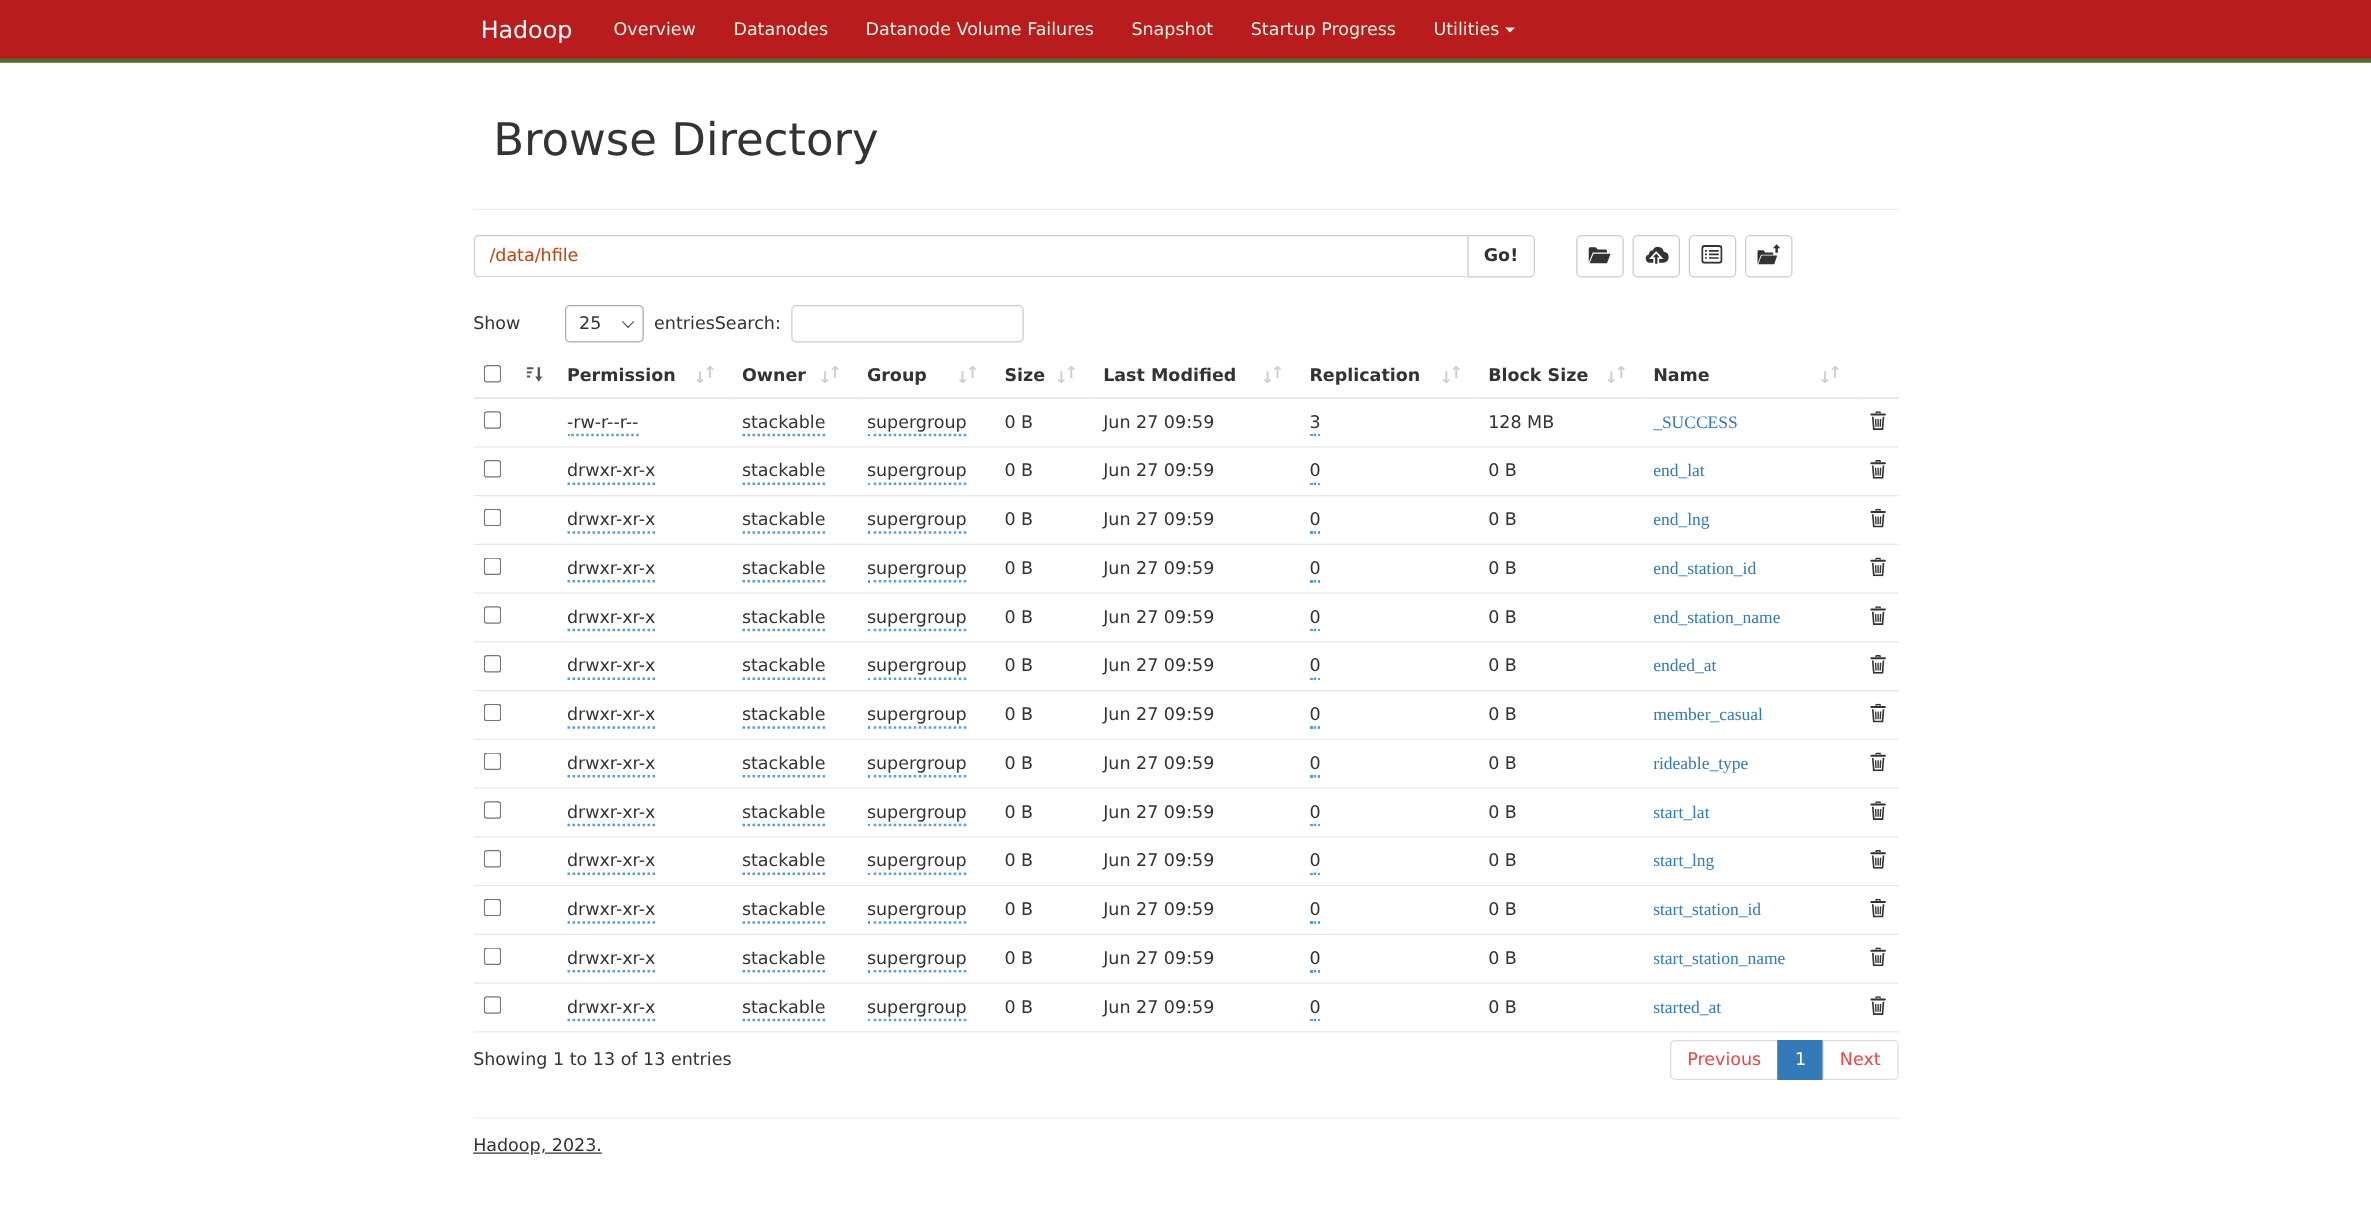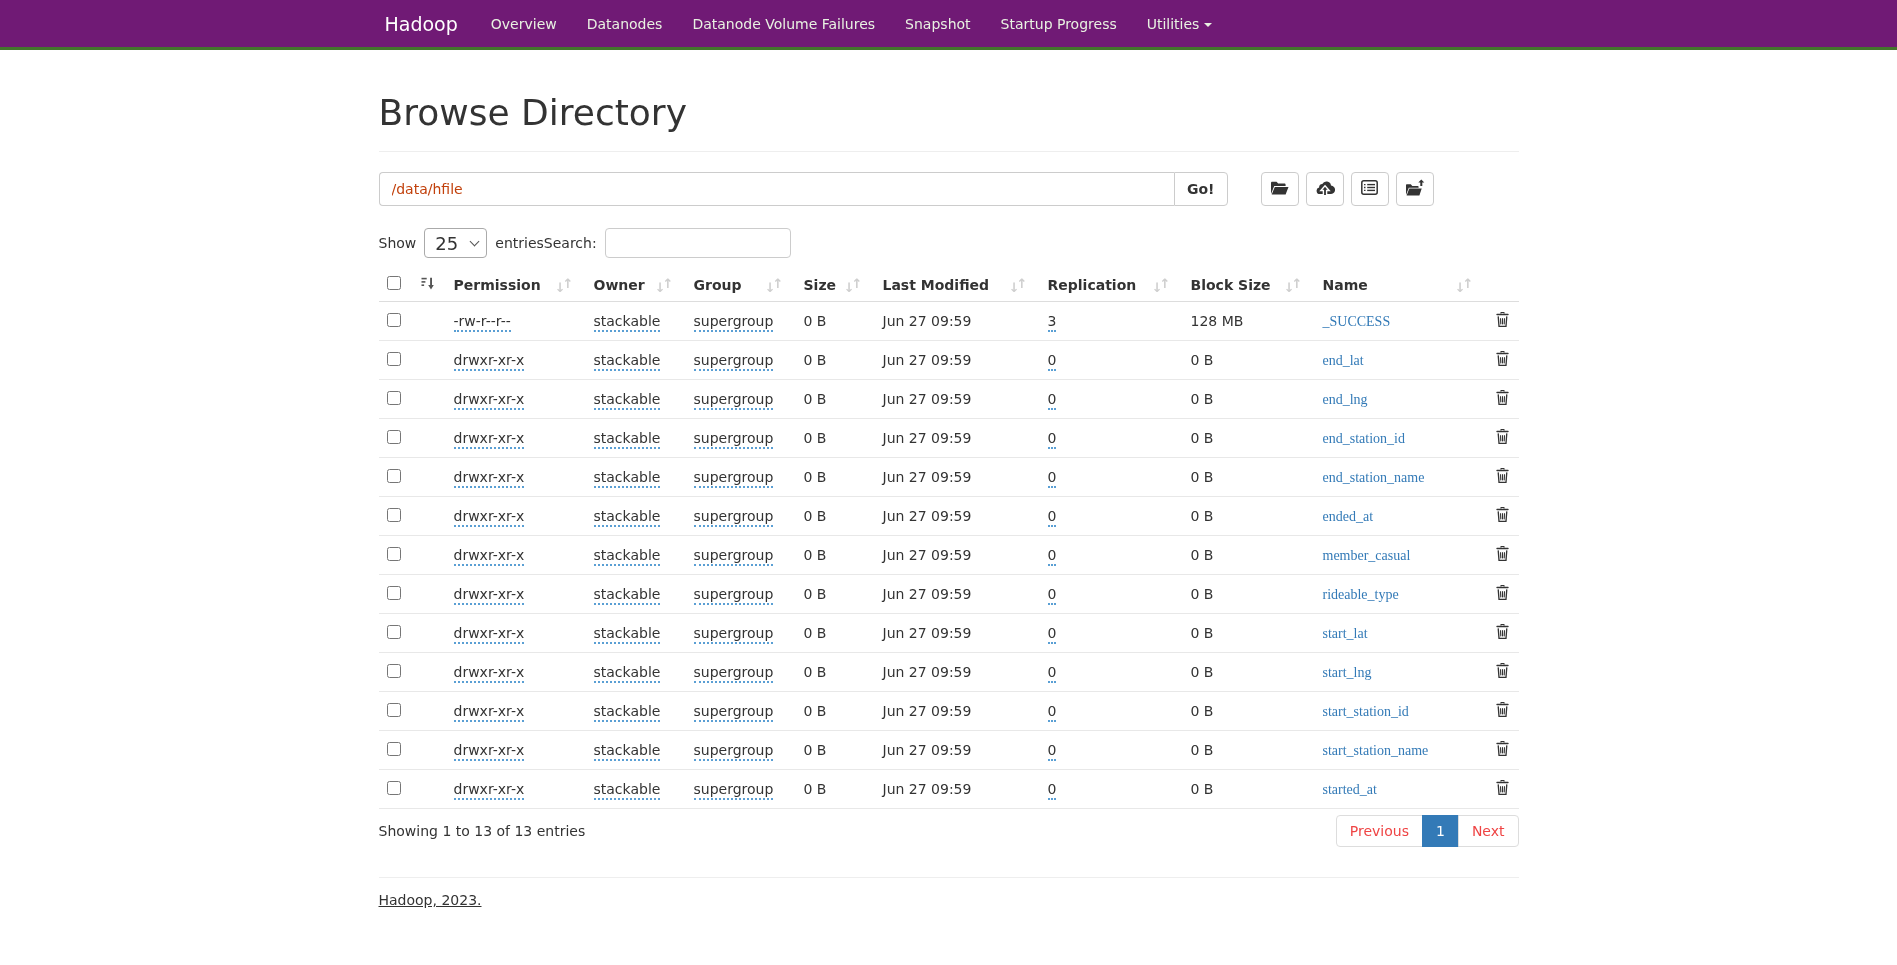--- a/index.html
+++ b/index.html
@@ -3,48 +3,48 @@
 <meta charset="utf-8">
 <style>
   * { box-sizing: border-box; }
   html,body { margin:0; padding:0; }
   body {
     font-family: "DejaVu Sans", "Liberation Sans", sans-serif;
     font-size: 14px; color:#333; background:#fff;
     min-height: 965px; width: 1897px;
   }
   
-  .navbar { background:#701a75; border-bottom:3px solid #43752c; height:50px; }
+  .navbar { background:#b91c1c; border-bottom:3px solid #43752c; height:50px; }
   .navbar .container { height:47px; display:flex; align-items:center; }
   .container { width:1170px; margin:0 auto; padding:0 15px; }
   .brand { color:#fff; font-size:19px; margin:0 18px 0 6px; text-decoration:none; cursor:pointer; }
   .nav { display:flex; list-style:none; margin:0; padding:0; }
   .nav a { color:#e9f2e2; text-decoration:none; font-size:14px; padding:15px 15px; display:block; cursor:pointer; }
   .caret-down { display:inline-block; width:0; height:0; border-top:4px solid #e9f2e2;
     border-left:4px solid transparent; border-right:4px solid transparent; margin-left:5px; vertical-align:middle; }
   
   .page-header { margin-top:42px; padding-bottom:18px; border-bottom:1px solid #eee; }
-  .page-header h1 { font-size:36px; font-weight:400; margin:0; color:#333; }
+  .page-header h1 { font-size:36px; font-weight:400; margin:16px; color:#333; }
   
   .path-row { display:flex; margin-top:20px; align-items:flex-start; }
   .input-group { display:flex; width:849px; }
   .path-input { flex:1; height:34px; border:1px solid #ccc; border-right:0; border-radius:4px 0 0 4px;
     padding:6px 12px; font-size:14px; color:#c2410c; font-family:inherit; outline:none; }
   .go-btn { height:34px; border:1px solid #ccc; border-radius:0 4px 4px 0; background:#fff;
     padding:6px 12px; font-size:14px; font-weight:bold; color:#333; cursor:pointer; font-family:inherit; }
   .toolbar { display:flex; margin-left:33px; }
   .icon-btn { width:38px; height:34px; border:1px solid #ccc; border-radius:4px; background:#fff;
     margin-left:7px; display:flex; align-items:center; justify-content:center; cursor:pointer; padding:0; }
   .icon-btn:first-child { margin-left:0; }
   
   .controls { display:flex; justify-content:flex-start; align-items:center; margin-top:22px; }
   .show-entries { display:flex; align-items:center; }
   .select-wrap { position:relative; margin:0 8px; }
   .page-size { appearance:none; -webkit-appearance:none; width:63px; height:30px; border:1px solid #aaa;
-    border-radius:4px; padding:4px 22px 4px 10px; font-size:18px; color:#333; background:#fff; font-family:inherit; cursor:pointer; }
+    border-radius:4px; padding:4px 22px 4px 10px; font-size:14px; color:#333; background:#fff; font-family:inherit; cursor:pointer;margin-left:28px; }
   .chev { position:absolute; right:9px; top:10px; width:7px; height:7px; border-right:1.5px solid #555;
     border-bottom:1.5px solid #555; transform:rotate(45deg); pointer-events:none; }
   .search-wrap { display:flex; align-items:center; }
   .search-wrap label { margin-right:8px; }
   .search-input { width:186px; height:30px; border:1px solid #ccc; border-radius:4px; padding:4px 10px;
     font-size:14px; font-family:inherit; outline:none; }
   
   table.browse { width:1140px; border-collapse:collapse; table-layout:fixed; margin-top:10px; }
   th { text-align:left; font-weight:bold; padding:8px; border-bottom:1px solid #ddd;
     position:relative; cursor:pointer; font-size:14px; color:#333; }

